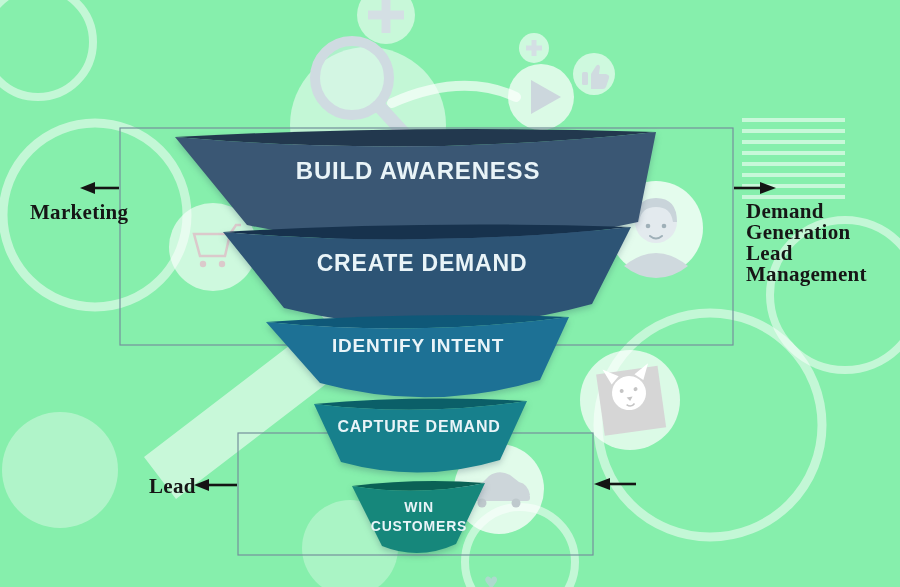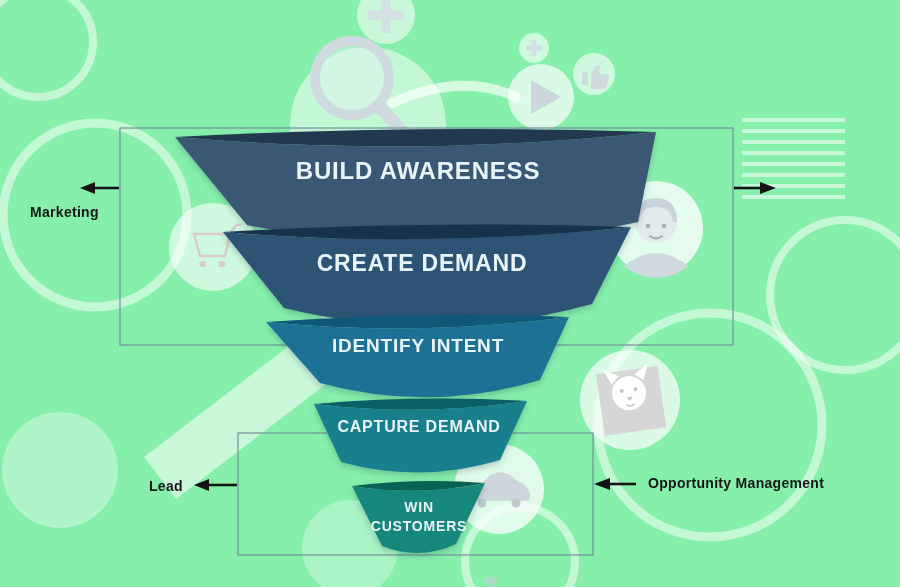--- a/index.html
+++ b/index.html
@@ -3,22 +3,22 @@
 <meta charset="utf-8">
 <style>
   html,body { margin:0; padding:0; }
   .stage {
     position:relative; width:900px; height:587px;
     background:#86efac; overflow:hidden;
     font-family:"Liberation Sans", sans-serif;
   }
   svg.scene { position:absolute; left:0; top:0; }
   .anno {
-    position:absolute; color:#161616; font-size:14px; font-weight:600;
-    letter-spacing:0.3px; line-height:21px; white-space:nowrap;
+    position:absolute; color:#161616; font-size:21px; font-weight:600;
+    letter-spacing:0.3px; line-height:21px; white-space:nowrap;font-family:Liberation Serif, serif;
   }
   .funnel-label {
     fill:#e9f4f8; font-weight:700; text-anchor:middle; letter-spacing:0.8px;
     font-family:"Liberation Sans", sans-serif;
   }
   .arrow-line { stroke:#141414; stroke-width:2.6; }
   .arrow-head { fill:#141414; }
   .scope-box { fill:none; stroke:#75909b; stroke-width:1.2; }
   .deco-ring { fill:none; stroke:rgba(255,255,255,0.5); }
 </style>
@@ -163,17 +163,22 @@
       <polygon class="arrow-head" points="209,479 209,491 194,485"></polygon>
     </g>
     <g>
       <line class="arrow-line" x1="636" y1="484" x2="608" y2="484"></line>
       <polygon class="arrow-head" points="610,478 610,490 594,484"></polygon>
     </g>
   </svg>
 
   <div class="anno" style="left:30px; top:202px;">Marketing</div>
 
+  <div class="anno" style="left:746px; top:201px;">
+    <div>Demand</div>
+    <div>Generation</div>
+    <div>Lead</div>
+    <div>Management</div>
+  </div>
 
   <div class="anno" style="left:149px; top:476px;">Lead</div>
 
-  <div class="anno" style="left:648px; top:473px;">Opportunity Management</div>
 </div>
 
 </body></html>

